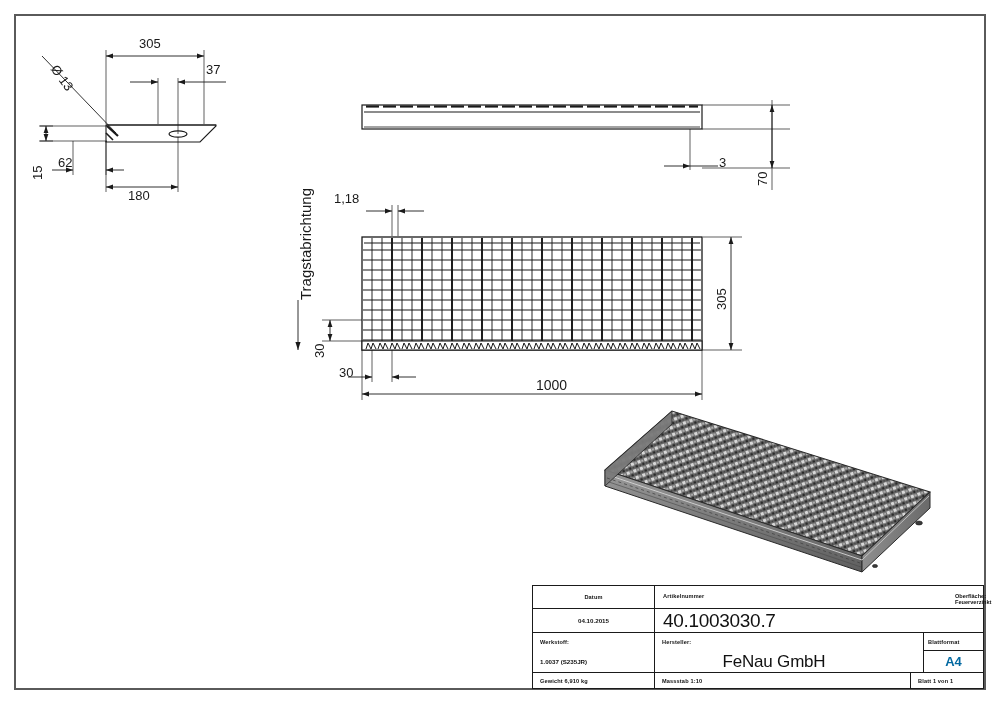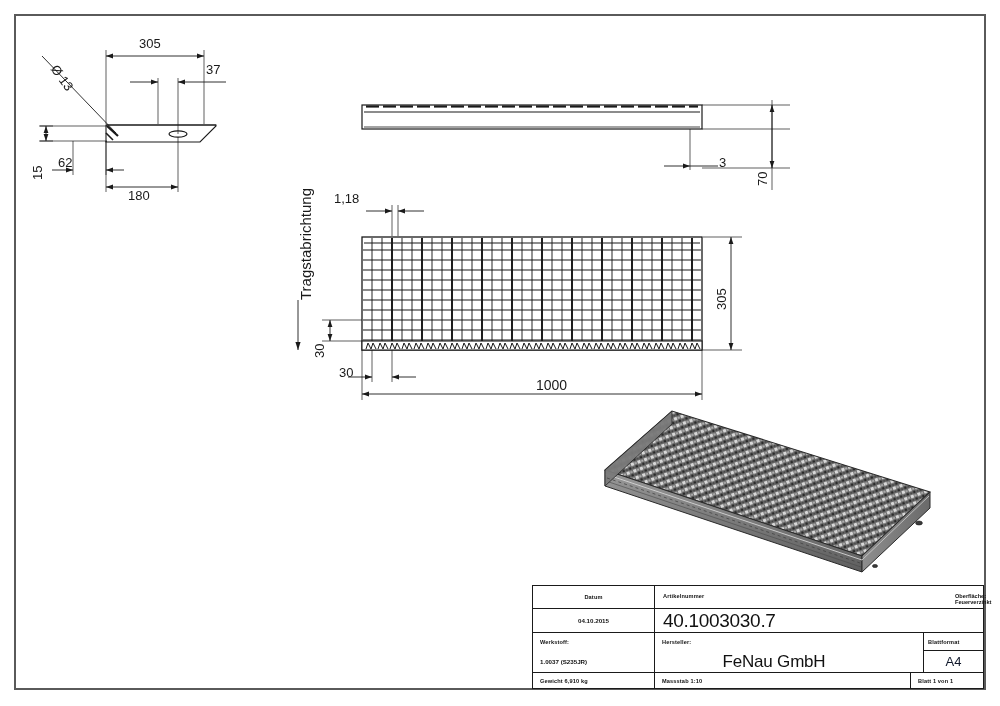--- a/index.html
+++ b/index.html
@@ -87,23 +87,24 @@
     font-size: 17px;
     color: #111;
     width: 100%;
     text-align: center;
     letter-spacing: -0.2px;
     padding-right: 30px;
     box-sizing: border-box;
   }
   .val-fmt {
     font-size: 13px;
-    color: #0f172a;
+    color: #0369a1;
     width: 100%;
     text-align: center;
+    font-weight: bold;
   }
   .cell-mid-split { flex: 1; display: flex; box-sizing: border-box; }
   .split-a { flex: 0 0 256px; box-sizing: border-box; border-right: 1.6px solid #1a1a1a; display:flex; align-items:center; }
   .split-b { flex: 1; box-sizing: border-box; display:flex; align-items:center; }
   .ober {
     font-size: 5.6px; color:#111; font-weight: 600;
     position: absolute; left: 300px; top: 7px;
   }
   
   .dim {

